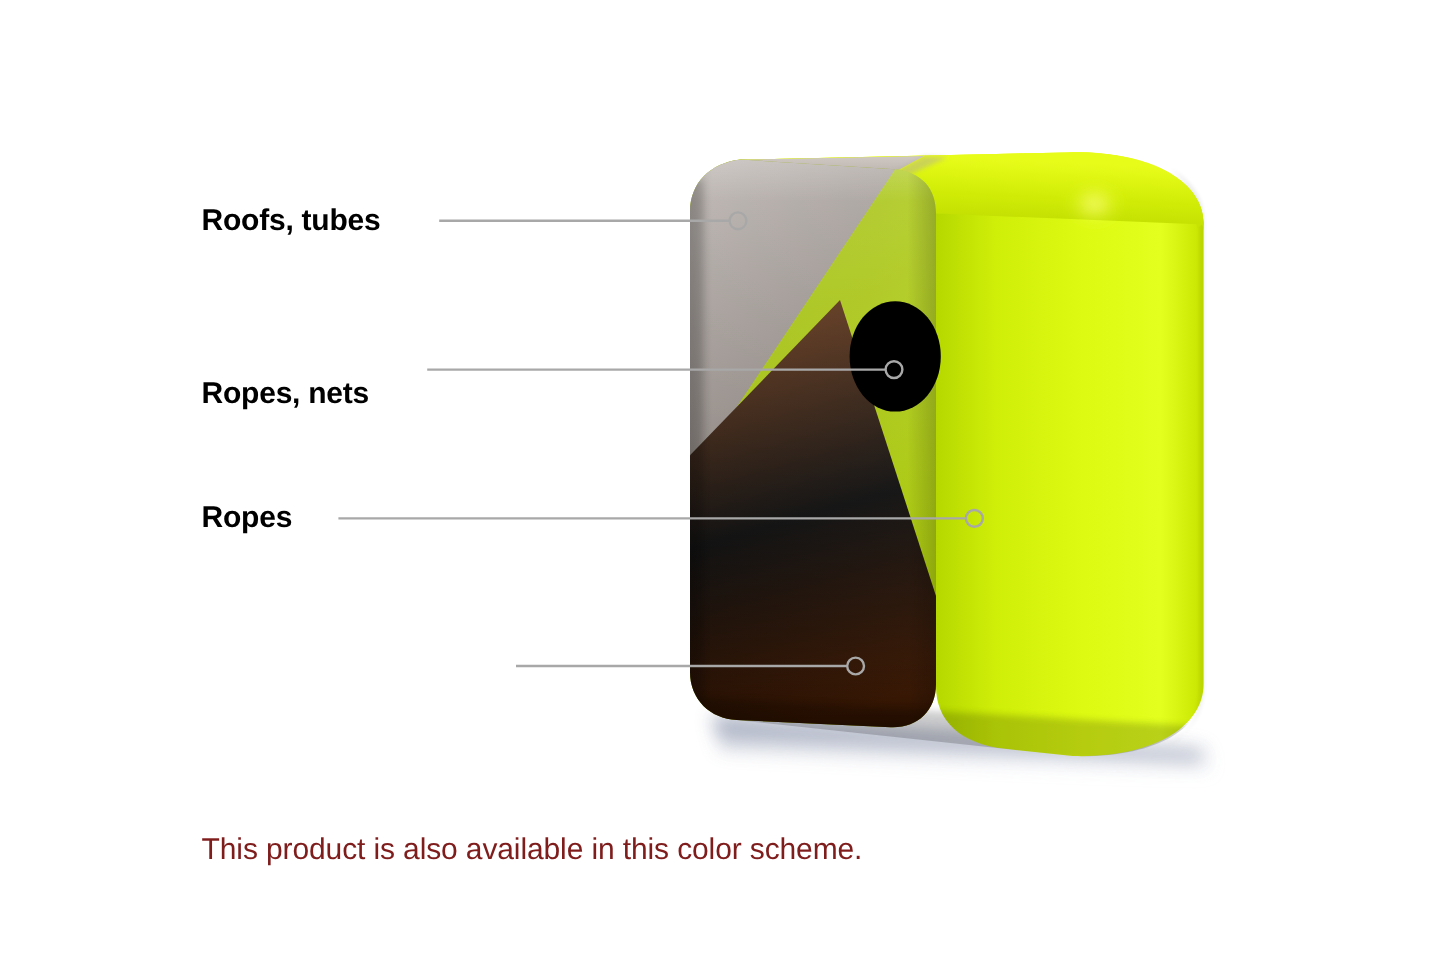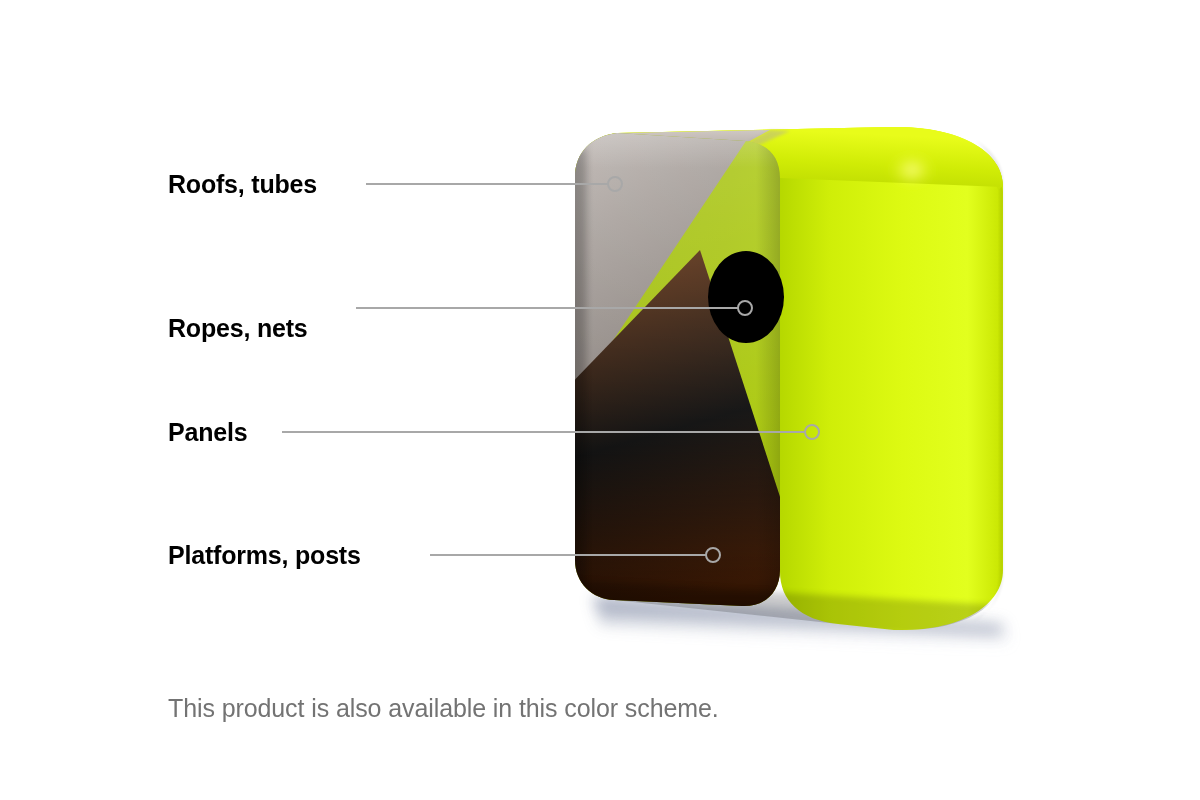--- a/index.html
+++ b/index.html
@@ -33,21 +33,21 @@
     transform: translateY(-50%);
   }
   .caption {
     position: absolute;
     left: 168px;
     top: 708px;
     transform: translateY(-50%);
     font-family: "Liberation Sans", sans-serif;
     font-weight: normal;
     font-size: 25px;
-    color: #737373;
+    color: #7f1d1d;
     white-space: nowrap;
     letter-spacing: -0.1px;
   }
   svg.art {
     position: absolute;
     left: 0;
     top: 0;
     width: 1200px;
     height: 800px;
     display: block;
@@ -273,18 +273,17 @@
         </g>
         <g>
           <line x1="430" y1="555" x2="706" y2="555" stroke="#a8a8a8" stroke-width="2"></line>
           <circle cx="713" cy="555" r="7" fill="none" stroke="#a8a8a8" stroke-width="2"></circle>
         </g>
       </g>
   </svg>
 
   <div class="callout-label" style="left:168px; top:184px;">Roofs, tubes</div>
   <div class="callout-label" style="left:168px; top:308px;margin-top:20px;">Ropes, nets</div>
-  <div class="callout-label" style="left:168px; top:432px;">Panels</div>
-  <div class="callout-label" style="left:168px; top:555px;">Platforms, posts</div>
+  <div class="callout-label" style="left:168px; top:432px;">Ropes</div>
 
   <div class="caption">This product is also available in this color scheme.</div>
 
 </div>
 
 </body></html>

